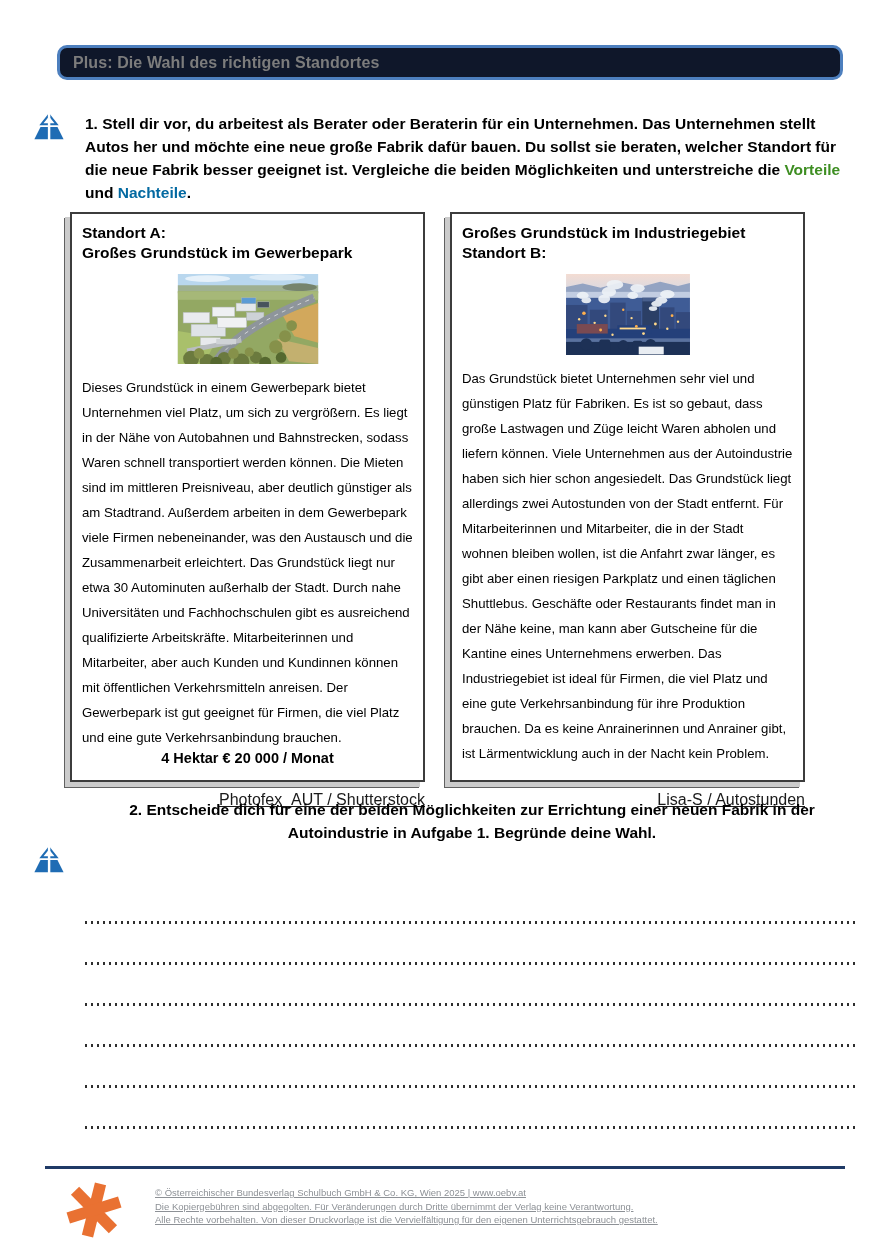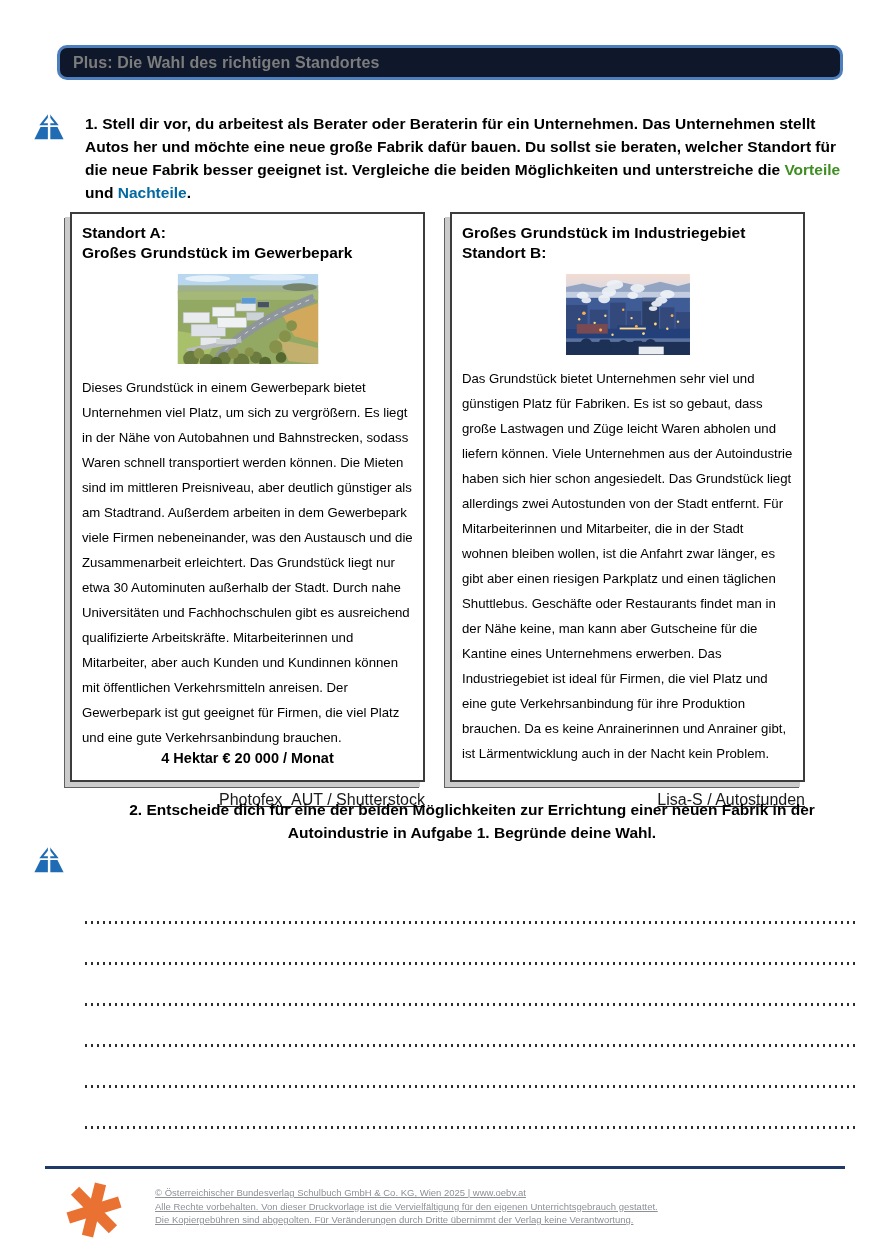--- a/index.html
+++ b/index.html
@@ -236,15 +236,15 @@
 <div class="footer-rule"></div>
 <svg class="footer-logo" viewBox="0 0 50 50" aria-hidden="true">
   <g transform="rotate(14 25 25)" stroke="#e97132" stroke-width="9">
     <line x1="25" y1="4" x2="25" y2="46"></line>
     <line x1="7" y1="14" x2="43" y2="36"></line>
     <line x1="43" y1="14" x2="7" y2="36"></line>
   </g>
 </svg>
 <div class="footer-text">
   <div>© Österreichischer Bundesverlag Schulbuch GmbH &amp; Co. KG, Wien 2025 | www.oebv.at</div>
+  <div>Die Kopiergebühren sind abgegolten. Für Veränderungen durch Dritte übernimmt der Verlag keine Verantwortung.</div>
   <div>Alle Rechte vorbehalten. Von dieser Druckvorlage ist die Vervielfältigung für den eigenen Unterrichtsgebrauch gestattet.</div>
-  <div>Die Kopiergebühren sind abgegolten. Für Veränderungen durch Dritte übernimmt der Verlag keine Verantwortung.</div>
 </div>
 
 </body></html>

